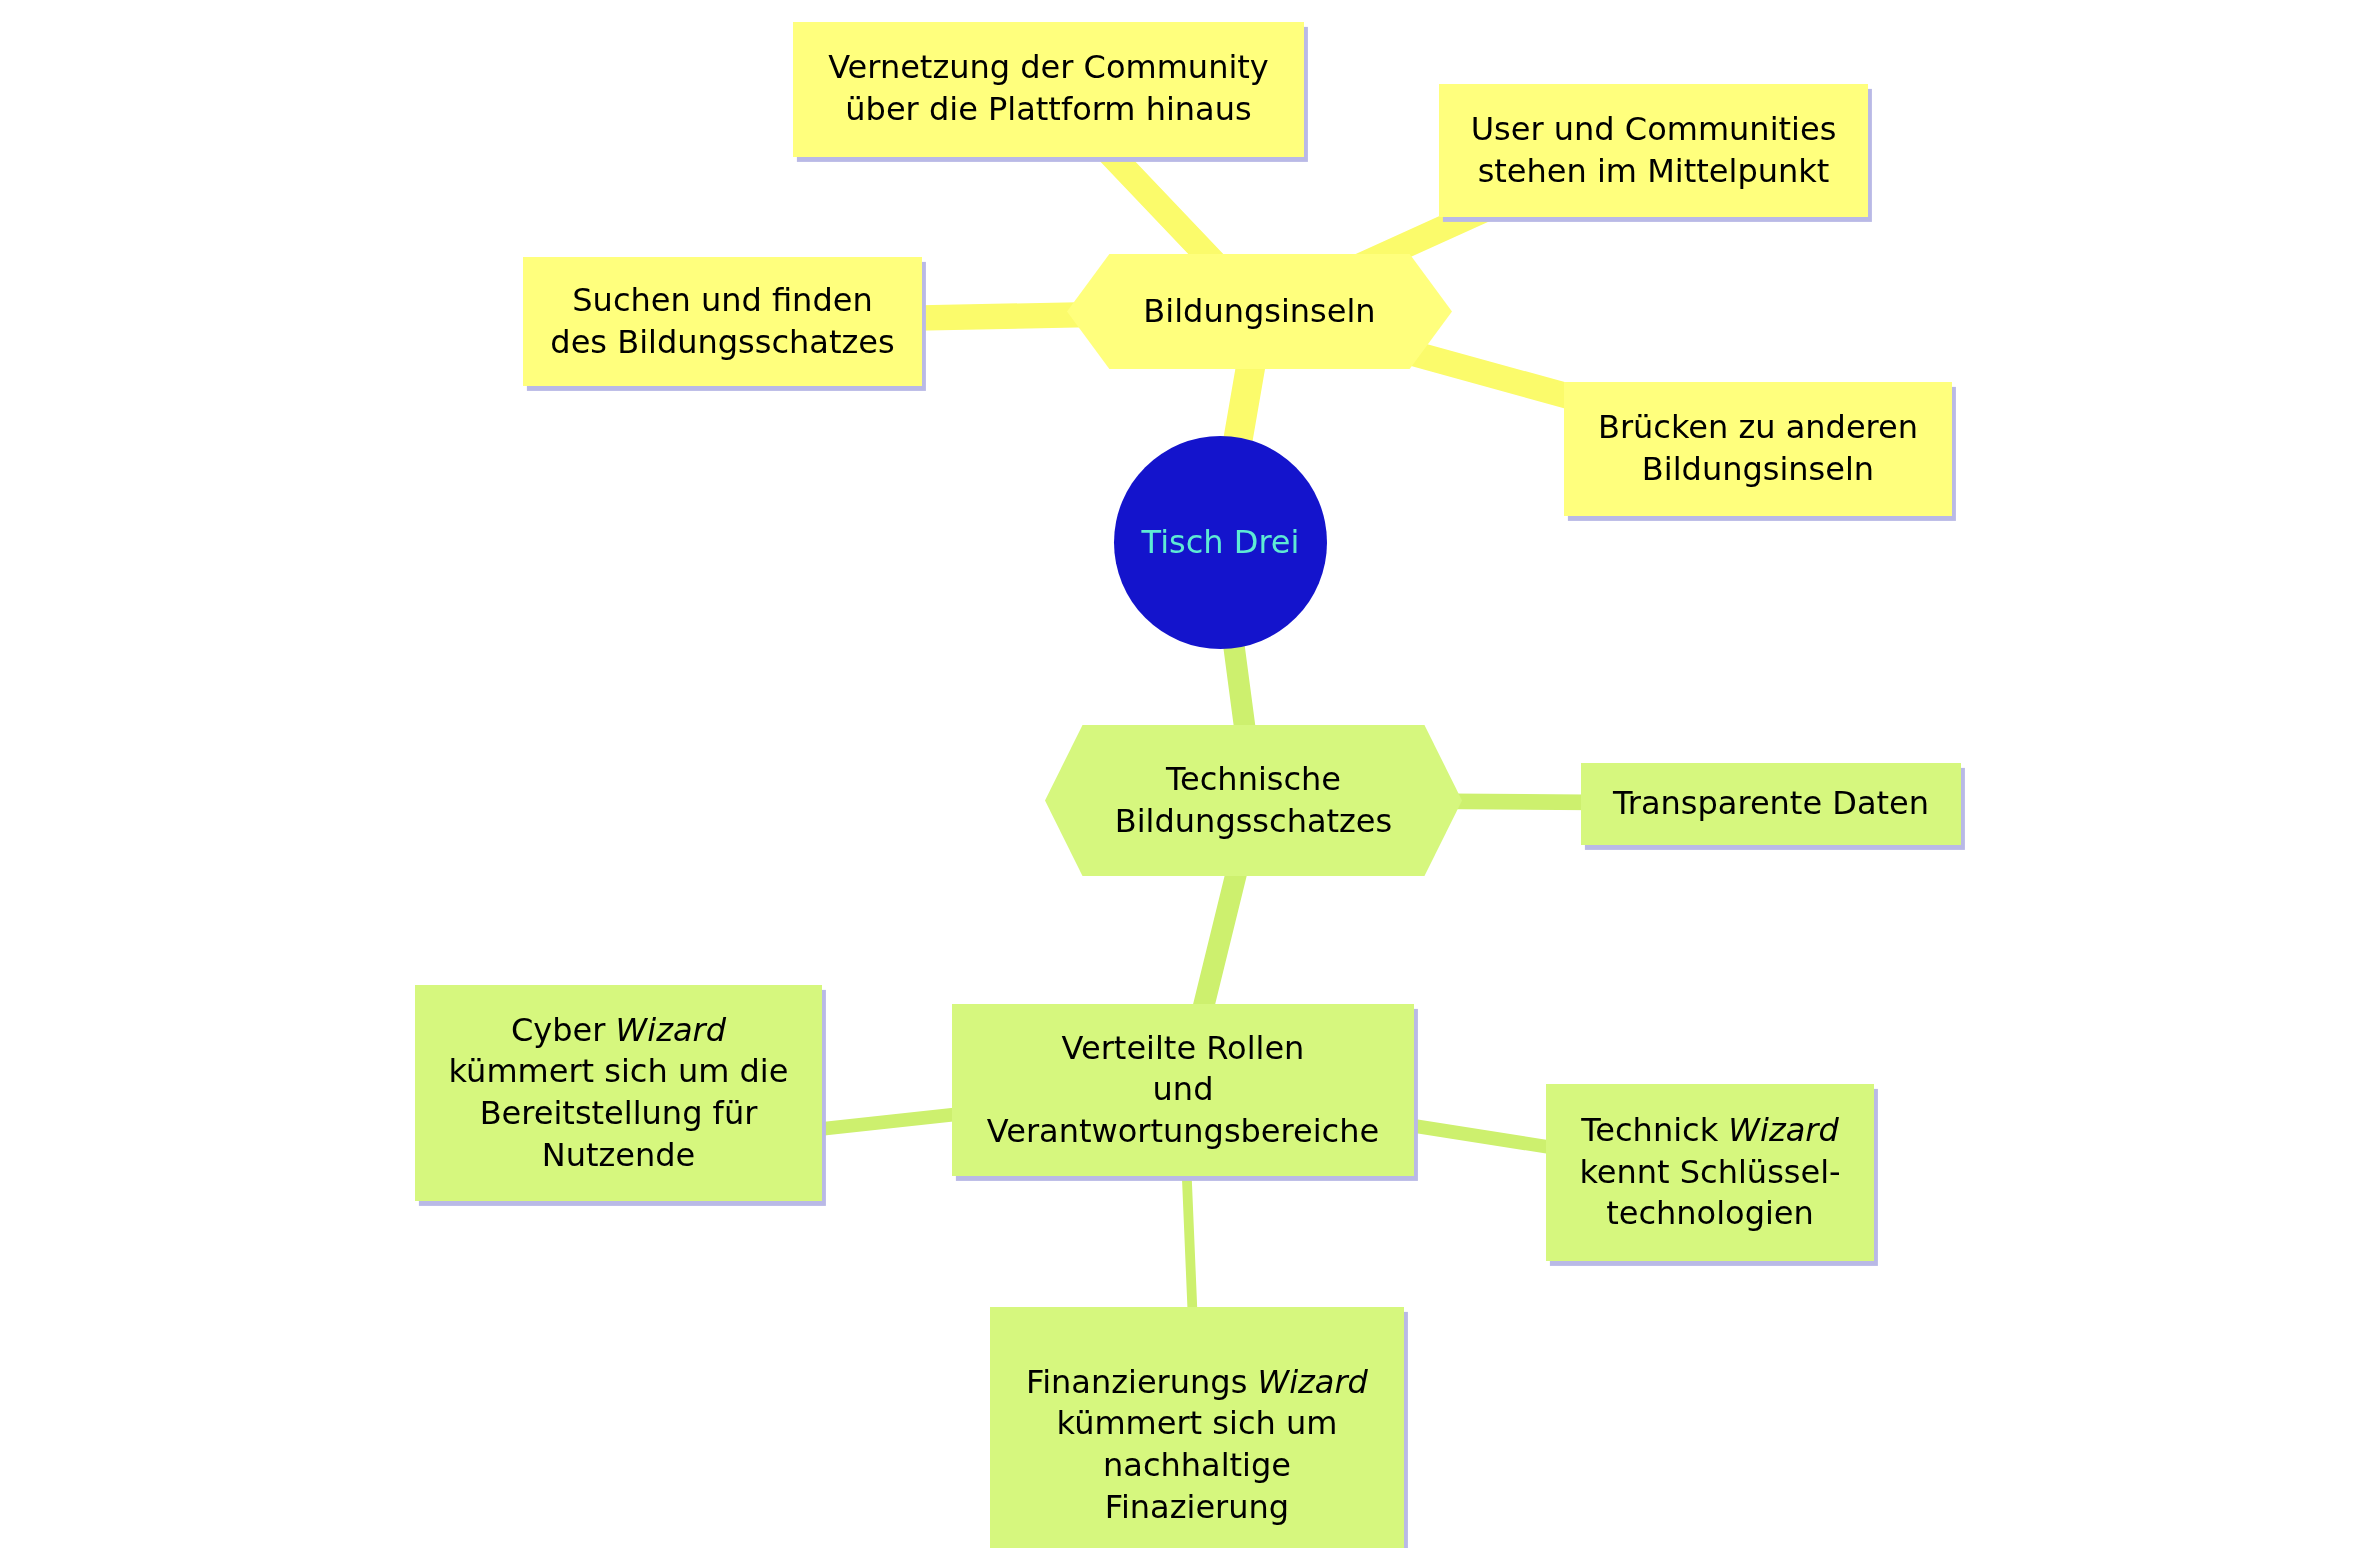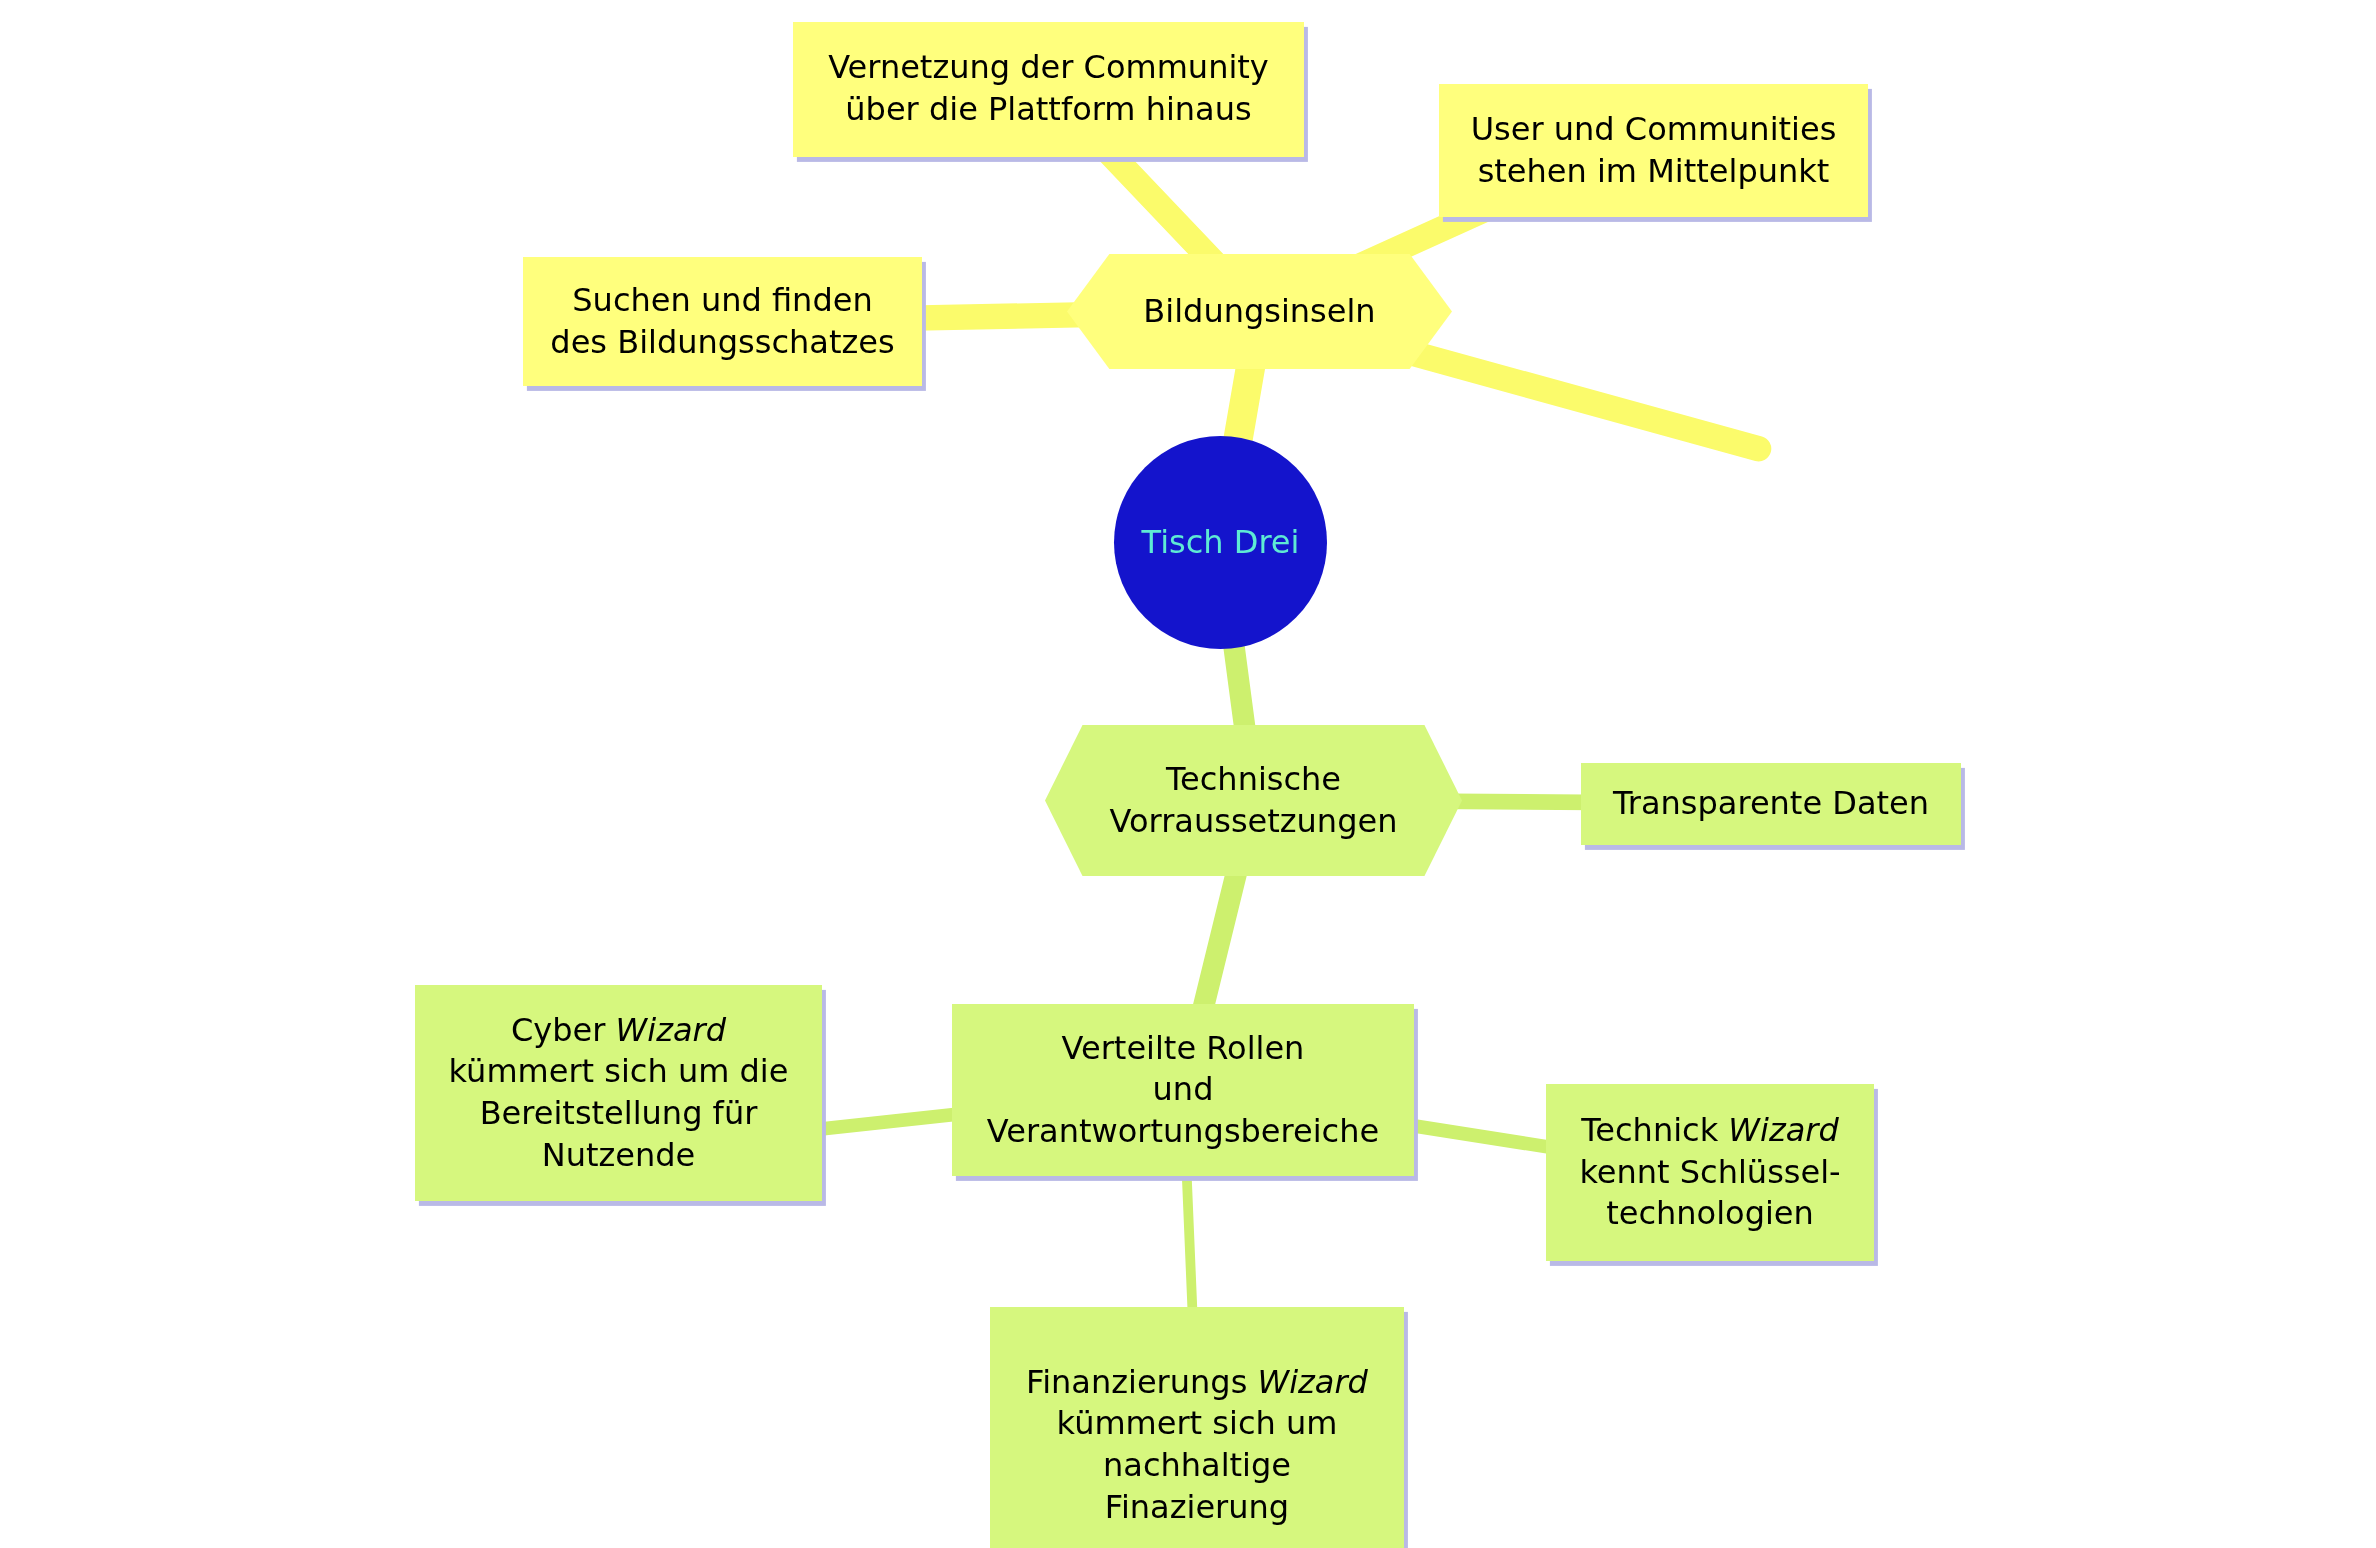--- a/index.html
+++ b/index.html
@@ -106,28 +106,32 @@
 
   <div class="node leaf-yellow" id="n-suchen">
     <span class="lbl">Suchen und finden
 des Bildungsschatzes</span>
   </div>
 
   <div class="node hex-yellow" id="n-grundfunktionen">
     <span class="lbl">Bildungsinseln</span>
   </div>
 
+  <div class="node leaf-yellow" id="n-bruecken">
+    <span class="lbl">Brücken zu anderen
+Bildungsinseln</span>
+  </div>
 
   <div class="node root-circle" id="n-root">
     <span class="lbl">Tisch Drei</span>
   </div>
 
   <div class="node hex-green" id="n-technische">
     <span class="lbl">Technische
-Vorraussetzungen</span>
+Bildungsschatzes</span>
   </div>
 
   <div class="node leaf-green" id="n-transparente">
     <span class="lbl">Transparente Daten</span>
   </div>
 
   <div class="node leaf-green" id="n-verteilte">
     <span class="lbl">Verteilte Rollen
 und
 Verantwortungsbereiche</span>

